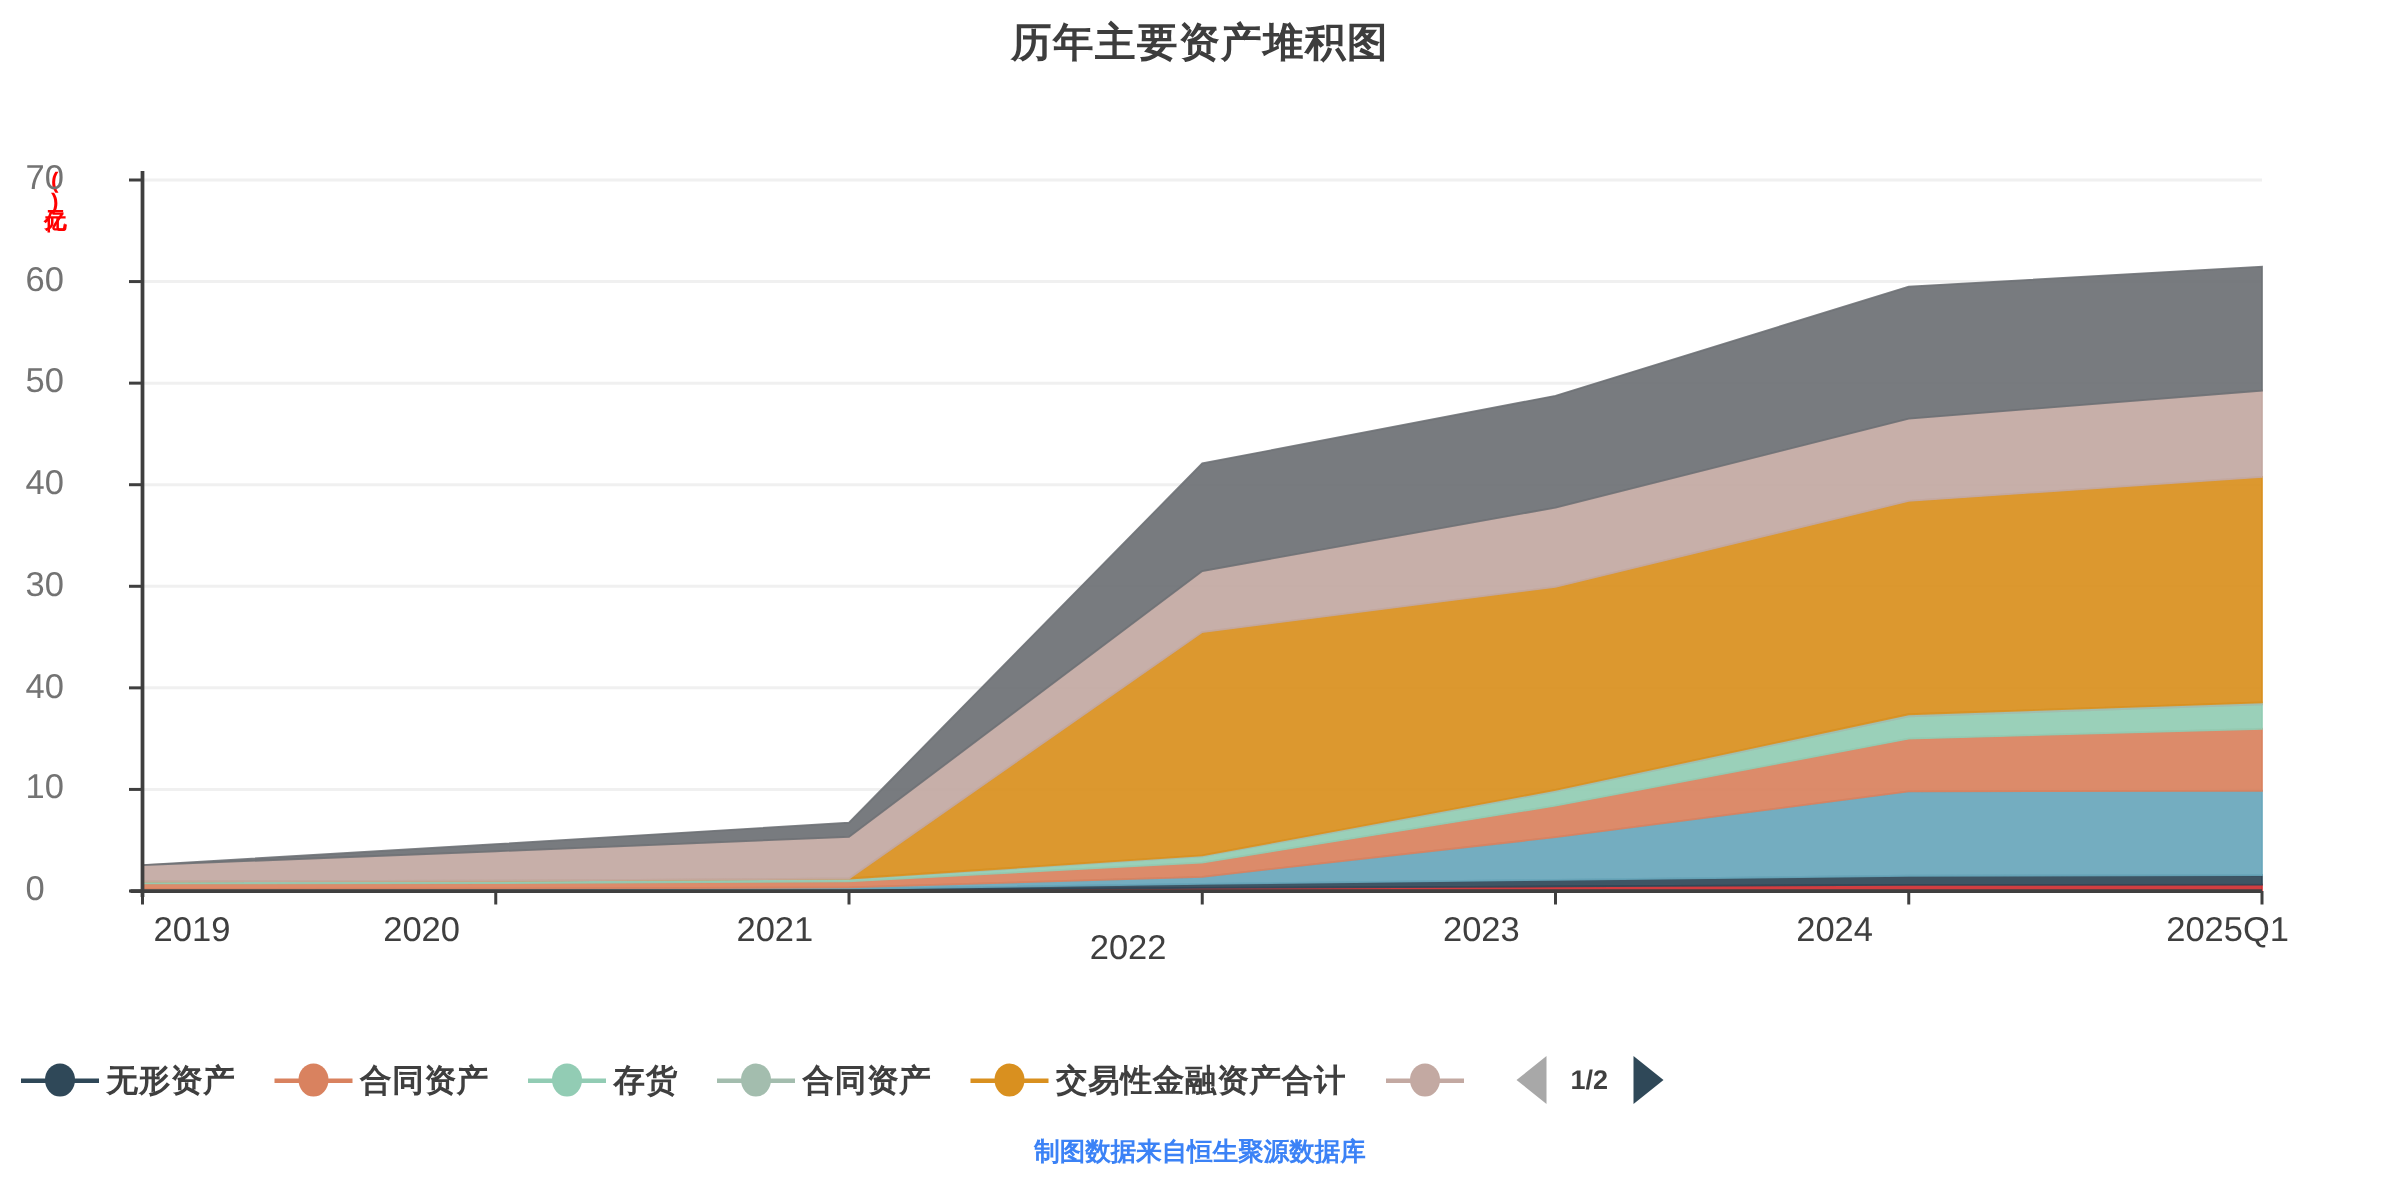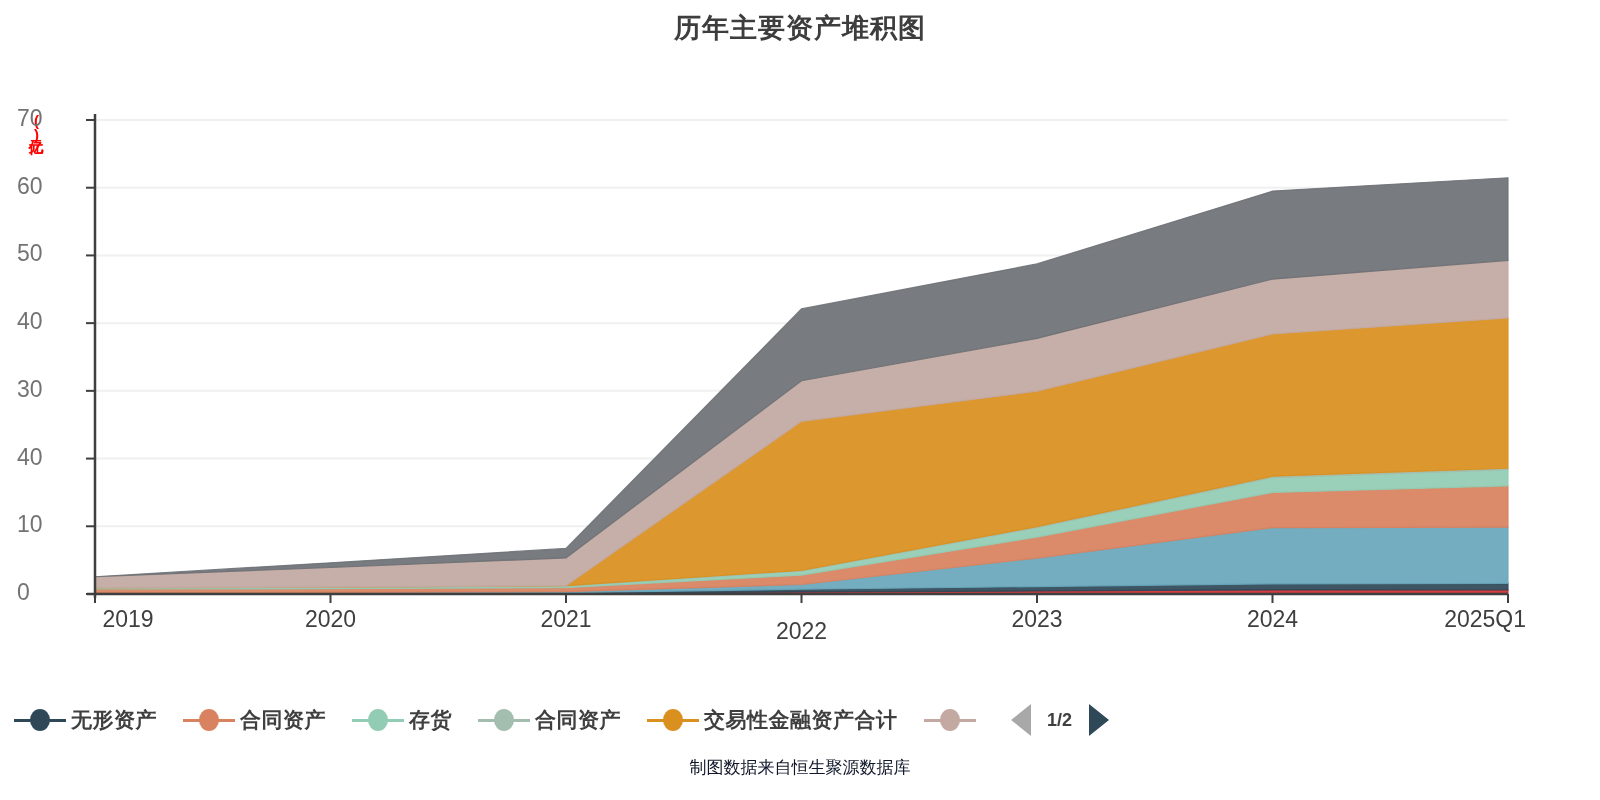--- a/index.html
+++ b/index.html
@@ -37,21 +37,20 @@
 
   .ytick-label{
     position:absolute;
     width:60px;
     font-size:23px;
     color:#737373;
     font-weight:normal;
   }
   .xtick-label{
     position:absolute;
-    text-align:center;
     font-size:23px;
     color:#3f3f3f;
   }
 
   
   .legend{
     position:absolute;
     left:0;top:694px;
     width:1600px;height:52px;
     display:flex;
@@ -104,22 +103,22 @@
     border-left:20px solid #2f4858;
   }
   .pager-count{
     font-size:18px;color:#3f3f3f;font-weight:bold;
     min-width:38px;text-align:center;
   }
 
   .footer-note{
     position:absolute;left:0;top:756px;width:1600px;
     text-align:center;
-    font-size:17px;font-weight:normal;
-    color:#0f172a;
+    font-size:17px;font-weight:bold;
+    color:#3b82f6;
     letter-spacing:0px;
   }
 </style>
 </head>
 <body>
 
 <div id="chart-root">
 
   <div class="chart-title">历年主要资产堆积图</div>
 

